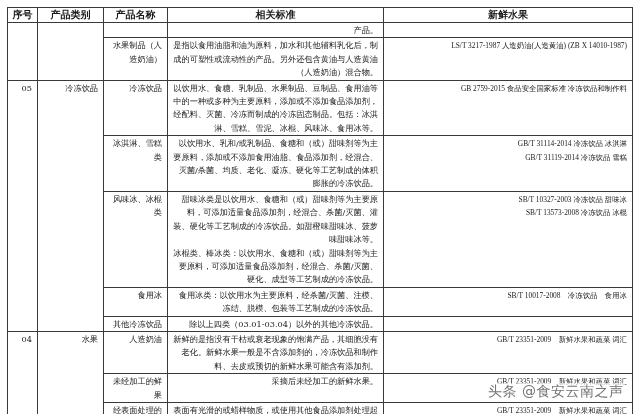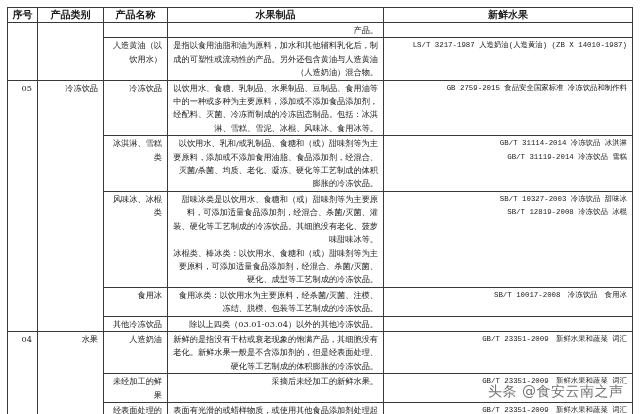--- a/index.html
+++ b/index.html
@@ -4,21 +4,21 @@
 <style>
   html, body { margin: 0; padding: 0; background: #ffffff; }
   body { width: 640px; height: 414px; overflow: hidden; position: relative;
          font-family: "DejaVu Serif", "Liberation Serif", serif; color: #1a1a1a; }
   table.std { position: absolute; left: 7px; top: 7px; width: 626px; border-collapse: collapse;
               table-layout: fixed; font-size: 8.2px; line-height: 13.4px; }
   table.std td, table.std th { border: 1px solid #3a3a3a; vertical-align: top; padding: 1px 5px 0 5px;
                                word-break: break-all; text-align: right; }
   table.std th { font-weight: bold; text-align: center; font-family: "DejaVu Sans", sans-serif;
                  font-size: 10px; height: 14px; vertical-align: middle; padding: 0; }
-  table.std td.std-col { font-family: Liberation Mono, monospace; font-size: 7.4px; }
+  table.std td.std-col { font-family: Liberation Serif, serif; font-size: 7.4px; }
   .col-no { width: 30px; } .col-cat { width: 66px; } .col-name { width: 64px; }
   .col-def { width: 216px; } .col-std { width: auto; }
   .outer { border: 1.5px solid #222; }
   .watermark { position: absolute; left: 478px; top: 383px; font-family: "DejaVu Sans", sans-serif;
                font-size: 14px; color: #737373; letter-spacing: 0.5px; background: rgba(255,255,255,0.6);
                padding: 0 2px; margin-left: 8px; }
   .line { display: block; }
 </style>
 </head>
 <body>
@@ -29,36 +29,36 @@
       <col class="col-cat">
       <col class="col-name">
       <col class="col-def">
       <col class="col-std">
   </colgroup>
   <thead>
     <tr>
       <th>序号</th>
       <th>产品类别</th>
       <th>产品名称</th>
-      <th>水果制品</th>
+      <th>相关标准</th>
       <th>新鲜水果</th>
     </tr>
   </thead>
   <tbody>
 
     <tr style="height:15px">
       <td rowspan="2"></td>
       <td rowspan="2"></td>
       <td></td>
       <td>产品。</td>
       <td class="std-col"></td>
     </tr>
 
     <tr style="height:28px">
-      <td>人造黄油（以饮用水）</td>
+      <td>水果制品（人造奶油）</td>
       <td>是指以食用油脂和油为原料，加水和其他辅料乳化后，制成的可塑性或流动性的产品。另外还包含黄油与人造黄油（人造奶油）混合物。</td>
       <td class="std-col">LS/T 3217-1987 人造奶油(人造黄油) (ZB X 14010-1987)</td>
     </tr>
 
     <tr style="height:55px">
       <td rowspan="5">05</td>
       <td rowspan="5">冷冻饮品</td>
       <td>冷冻饮品</td>
       <td>以饮用水、食糖、乳制品、水果制品、豆制品、食用油等中的一种或多种为主要原料，添加或不添加食品添加剂，经配料、灭菌、冷冻而制成的冷冻固态制品。包括：冰淇淋、雪糕、雪泥、冰棍、风味冰、食用冰等。</td>
       <td class="std-col">GB 2759-2015 食品安全国家标准 冷冻饮品和制作料</td>
@@ -69,46 +69,46 @@
       <td>以饮用水、乳和/或乳制品、食糖和（或）甜味剂等为主要原料，添加或不添加食用油脂、食品添加剂，经混合、灭菌/杀菌、均质、老化、凝冻、硬化等工艺制成的体积膨胀的冷冻饮品。</td>
       <td class="std-col">
         <span class="line">GB/T 31114-2014 冷冻饮品 冰淇淋</span>
         <span class="line">GB/T 31119-2014 冷冻饮品 雪糕</span>
       </td>
     </tr>
 
     <tr style="height:81px">
       <td>风味冰、冰棍类</td>
       <td>
-        <span class="line">甜味冰类是以饮用水、食糖和（或）甜味剂等为主要原料，可添加适量食品添加剂，经混合、杀菌/灭菌、灌装、硬化等工艺制成的冷冻饮品。其细胞没有老化、菠萝味甜味冰等。</span>
+        <span class="line">甜味冰类是以饮用水、食糖和（或）甜味剂等为主要原料，可添加适量食品添加剂，经混合、杀菌/灭菌、灌装、硬化等工艺制成的冷冻饮品。如甜橙味甜味冰、菠萝味甜味冰等。</span>
         <span class="line">冰棍类、棒冰类：以饮用水、食糖和（或）甜味剂等为主要原料，可添加适量食品添加剂，经混合、杀菌/灭菌、硬化、成型等工艺制成的冷冻饮品。</span>
       </td>
       <td class="std-col">
         <span class="line">SB/T 10327-2003 冷冻饮品 甜味冰</span>
-        <span class="line">SB/T 12819-2008 冷冻饮品 冰棍</span>
+        <span class="line">SB/T 13573-2008 冷冻饮品 冰棍</span>
       </td>
     </tr>
 
     <tr style="height:28px">
       <td>食用冰</td>
       <td>食用冰类：以饮用水为主要原料，经杀菌/灭菌、注模、冻结、脱模、包装等工艺制成的冷冻饮品。</td>
       <td class="std-col">SB/T 10017-2008　冷冻饮品　食用冰</td>
     </tr>
 
     <tr style="height:15px">
       <td>其他冷冻饮品</td>
       <td>除以上四类（03.01-03.04）以外的其他冷冻饮品。</td>
       <td class="std-col"></td>
     </tr>
 
     <tr style="height:42px">
       <td rowspan="5">04</td>
       <td rowspan="5">水果</td>
       <td>人造奶油</td>
-      <td>新鲜的是指没有干枯或衰老现象的饱满产品，其细胞没有老化。新鲜水果一般是不含添加剂的，但是经表面处理、硬化等工艺制成的体积膨胀的冷冻饮品。</td>
+      <td>新鲜的是指没有干枯或衰老现象的饱满产品，其细胞没有老化。新鲜水果一般是不含添加剂的，冷冻饮品和制作料、去皮或预切的新鲜水果可能含有添加剂。</td>
       <td class="std-col">GB/T 23351-2009　新鲜水果和蔬菜 词汇</td>
     </tr>
 
     <tr style="height:15px">
       <td>未经加工的鲜果</td>
       <td>采摘后未经加工的新鲜水果。</td>
       <td class="std-col">GB/T 23351-2009　新鲜水果和蔬菜 词汇</td>
     </tr>
 
     <tr style="height:28px">

